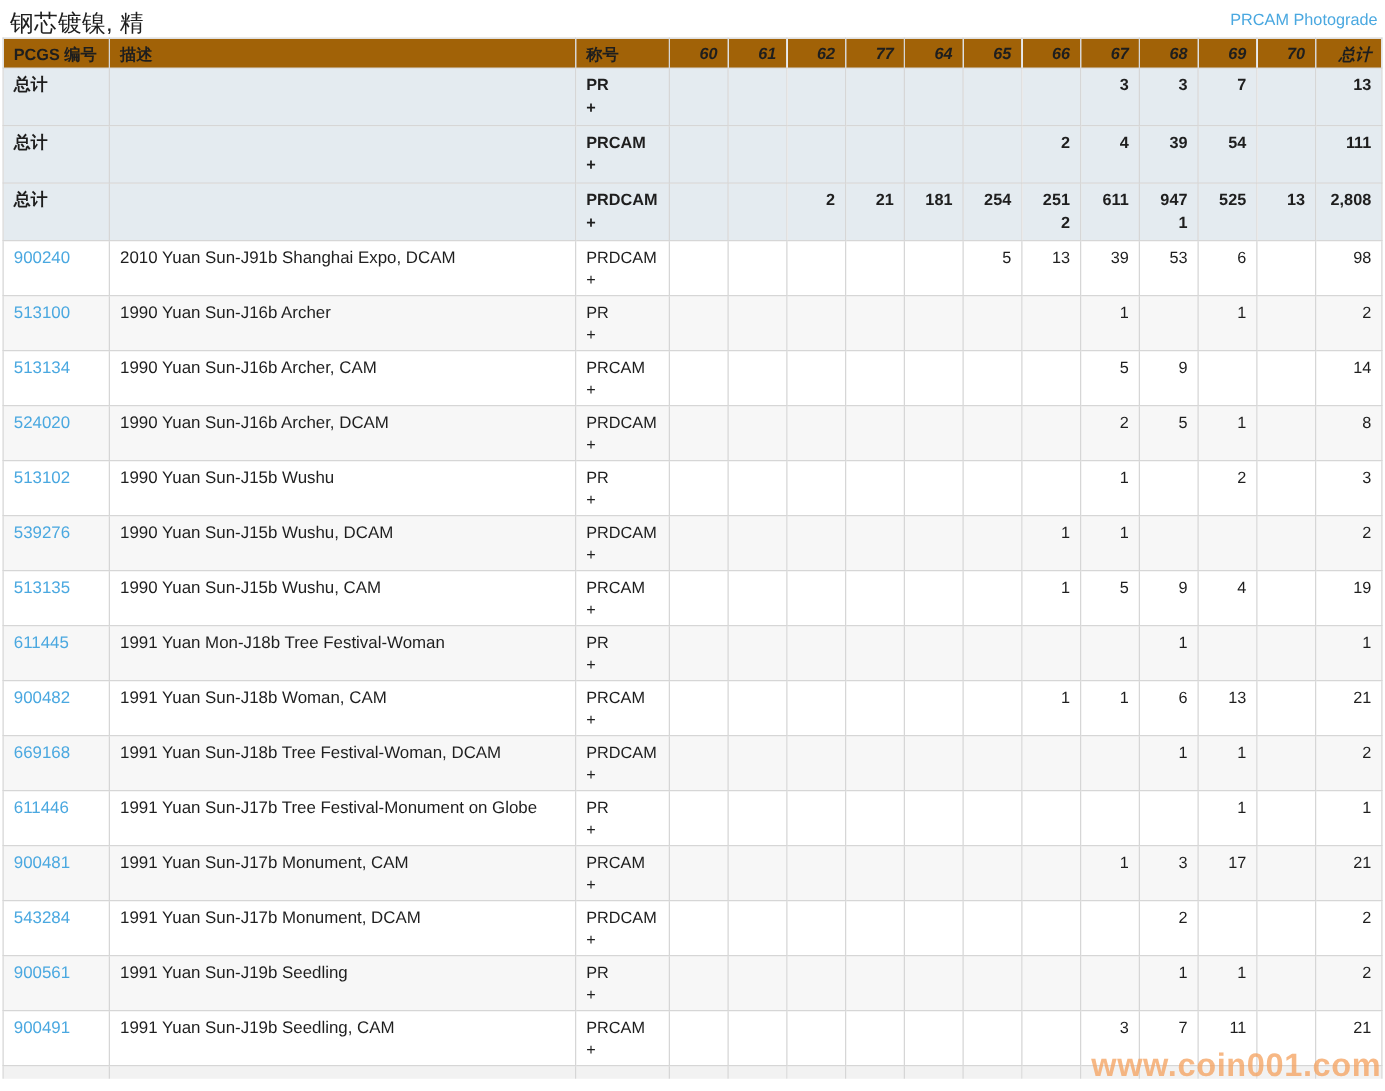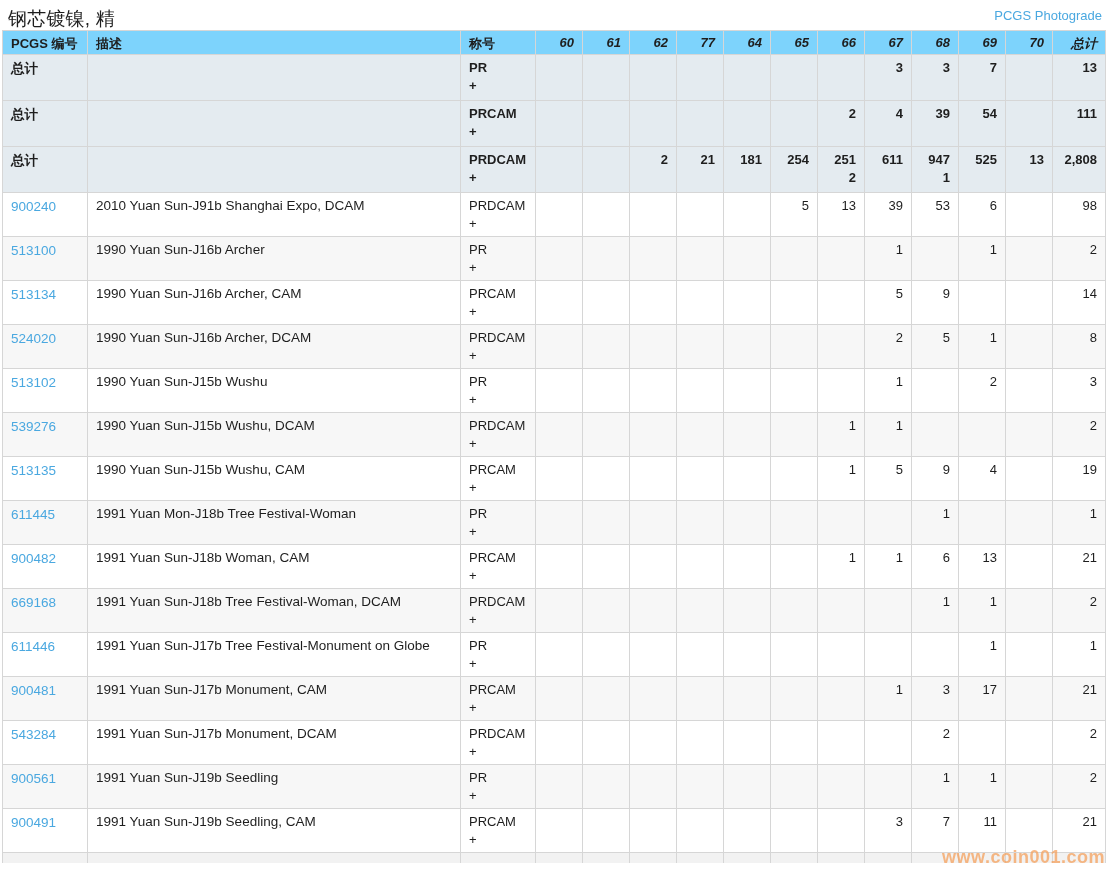--- a/index.html
+++ b/index.html
@@ -29,50 +29,50 @@
     border-collapse:collapse;table-layout:fixed;
     margin-left:2px;width:1104px;
   }
   th,td{
     border:1px solid var(--border);
     vertical-align:top;padding:4px 8px 0 8px;
     overflow:hidden;box-sizing:border-box;
   }
   thead th{
     font-size:13px;font-weight:700;height:24px;
-    padding-top:4px;white-space:nowrap;background:#7dd3fc;
+    padding-top:4px;white-space:nowrap;background:#a16207;
   }
   thead tr{border-bottom:1px solid #b9bdc1;}
   th.left{text-align:left;}
   th.num{text-align:right;font-style:italic;}
   td.num{text-align:right;}
   tr.summary{background:var(--summary-bg);}
   tr.summary td{height:46px;font-weight:700;}
   tr.data td{height:44px;font-weight:400;}
   tr.data.alt{background:var(--alt-bg);}
   tr.cutoff td{height:10px;background:#f2f2f2;border-bottom:none;padding:0;}
   .cell-l1{line-height:18px;min-height:18px;font-size:13px;white-space:nowrap;}
   .cell-l2{line-height:17px;min-height:17px;font-size:13px;white-space:nowrap;}
   .desc{font-size:13.5px;line-height:18px;white-space:nowrap;}
   .pcgs-link{
     font-size:13.5px;color:var(--link-blue);cursor:pointer;line-height:18px;
   }
   .summary-label{font-size:13.5px;line-height:18px;font-weight:700;}
   .watermark{
     position:absolute;right:3px;bottom:5px;
-    font-size:18px;font-weight:700;letter-spacing:.5px;
+    font-size:26px;font-weight:700;letter-spacing:.5px;
     color:var(--watermark);pointer-events:none;z-index:5;
   }
 </style>
 </head>
 <body>
 
 <div class="topbar">
   <h1 class="page-title">钢芯镀镍, 精</h1>
-  <a class="photograde">PCGS Photograde</a>
+  <a class="photograde">PRCAM Photograde</a>
 </div>
 
 <table>
   <colgroup>
     <col style="width:85px">
     <col style="width:373px">
     <col style="width:75px">
     <col style="width:47px">
       <col style="width:47px">
       <col style="width:47px">

